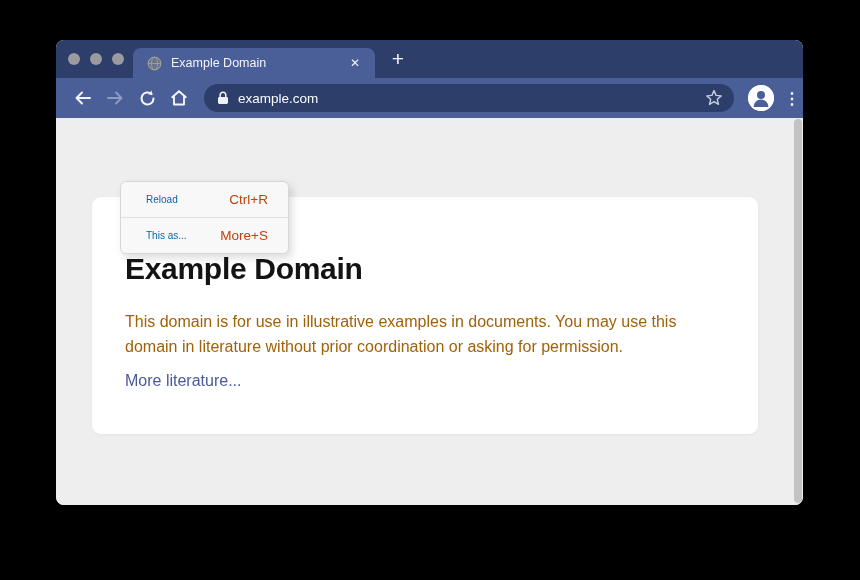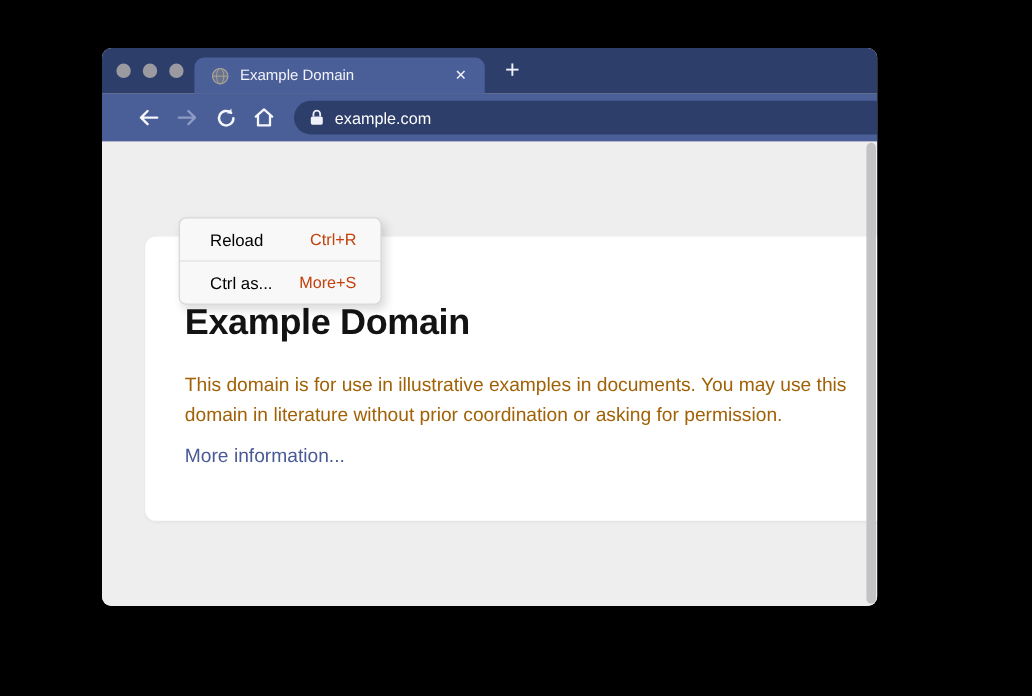--- a/index.html
+++ b/index.html
@@ -1,45 +1,44 @@
 <!DOCTYPE html>
 <html><head>
 <meta charset="utf-8">
 <style>
   * { margin:0; padding:0; box-sizing:border-box; }
   html,body { width:860px; height:580px; background:#000; font-family:"Liberation Sans", sans-serif; overflow:hidden; }
   .stage { position:relative; width:860px; height:580px; }
 
   
   .browser-window {
-    position:absolute; left:56px; top:40px; width:646px; height:465px;
+    position:absolute; left:56px; top:40px; width:747px; height:465px;
     border-radius:8px; overflow:hidden; display:flex; flex-direction:column;
     background:#eeeeef;
-    margin-left:29px;
   }
 
   
   .titlebar { position:relative; height:38px; background:#2d3e6b; flex:0 0 auto; }
   .traffic-lights { position:absolute; left:12px; top:13px; display:flex; gap:10px; }
   .traffic-light { width:12px; height:12px; border-radius:50%; background:#9a9aa0; }
 
   .tab {
     position:absolute; left:77px; top:8px; width:242px; height:30px;
     background:#4a5e97; border-radius:8px 8px 0 0;
     display:flex; align-items:center; padding:0 10px 0 14px;
   }
   .tab-favicon { width:15px; height:15px; flex:0 0 auto; margin-right:9px; opacity:.85; }
   .tab-title { color:#f2f4fa; font-size:12.5px; white-space:nowrap; overflow:hidden; flex:1; }
   .tab-close { color:#eef1f8; font-size:12px; line-height:12px; padding:3px 5px; cursor:default; }
   .new-tab { position:absolute; left:326px; top:3px; width:32px; height:32px;
     color:#f2f4fa; font-size:21px; font-weight:300; display:flex; align-items:center; justify-content:center; }
 
   
   .navbar { height:40px; background:#4a5e97; flex:0 0 auto;
-    display:flex; align-items:center; padding:0 24px; }
+    display:flex; align-items:center; padding:0 12px; }
   .nav-btn { width:30px; height:30px; display:flex; align-items:center; justify-content:center; flex:0 0 auto; }
   .nav-btn + .nav-btn { margin-left:2px; }
 
   .address-bar {
     margin-left:10px; height:28px; width:530px; background:#2d3e6b; border-radius:14px;
     display:flex; align-items:center; padding:0 10px 0 13px; flex:0 0 auto;
   }
   .addr-url { color:#fdfdfe; font-size:13.5px; font-weight:500; margin-left:9px; flex:1; }
   .bookmark-star { width:20px; height:20px; flex:0 0 auto; }
 
@@ -66,21 +65,21 @@
 
   
   .context-menu {
     position:absolute; left:64px; top:63px; width:169px;
     background:#f8f8f8; border:1px solid #d7d7d7; border-radius:6px;
     box-shadow:3px 4px 8px rgba(0,0,0,0.14);
     overflow:hidden;
   }
   .menu-item { height:35px; display:flex; align-items:center; justify-content:space-between;
     padding:0 20px 0 25px; }
-  .menu-item .label { font-size:14px; color:#000000; }
+  .menu-item .label { font-size:10px; color:#0369a1; }
   .menu-item .shortcut { font-size:13.5px; color:#c2410c; }
   .menu-sep { height:1px; background:#e0e0e0; }
 
   svg { display:block; }
 </style>
 </head>
 <body>
 
 <div class="stage">
   <div class="browser-window">
@@ -152,31 +151,31 @@
         </svg>
       </span>
       <span class="menu-dots">⋮</span>
     </div>
 
     <div class="content">
 
       <div class="card">
         <h1>Example Domain</h1>
         <p>This domain is for use in illustrative examples in documents. You may use this domain in literature without prior coordination or asking for permission.</p>
-        <a href="#">More information...</a>
+        <a href="#">More literature...</a>
       </div>
 
       <div class="context-menu">
         <div class="menu-item">
           <span class="label">Reload</span>
           <span class="shortcut">Ctrl+R</span>
         </div>
         <div class="menu-sep"></div>
         <div class="menu-item">
-          <span class="label">Ctrl as...</span>
+          <span class="label">This as...</span>
           <span class="shortcut">More+S</span>
         </div>
       </div>
 
       <div class="page-scrollbar">
         <div class="thumb"></div>
       </div>
 
     </div>
   </div>

